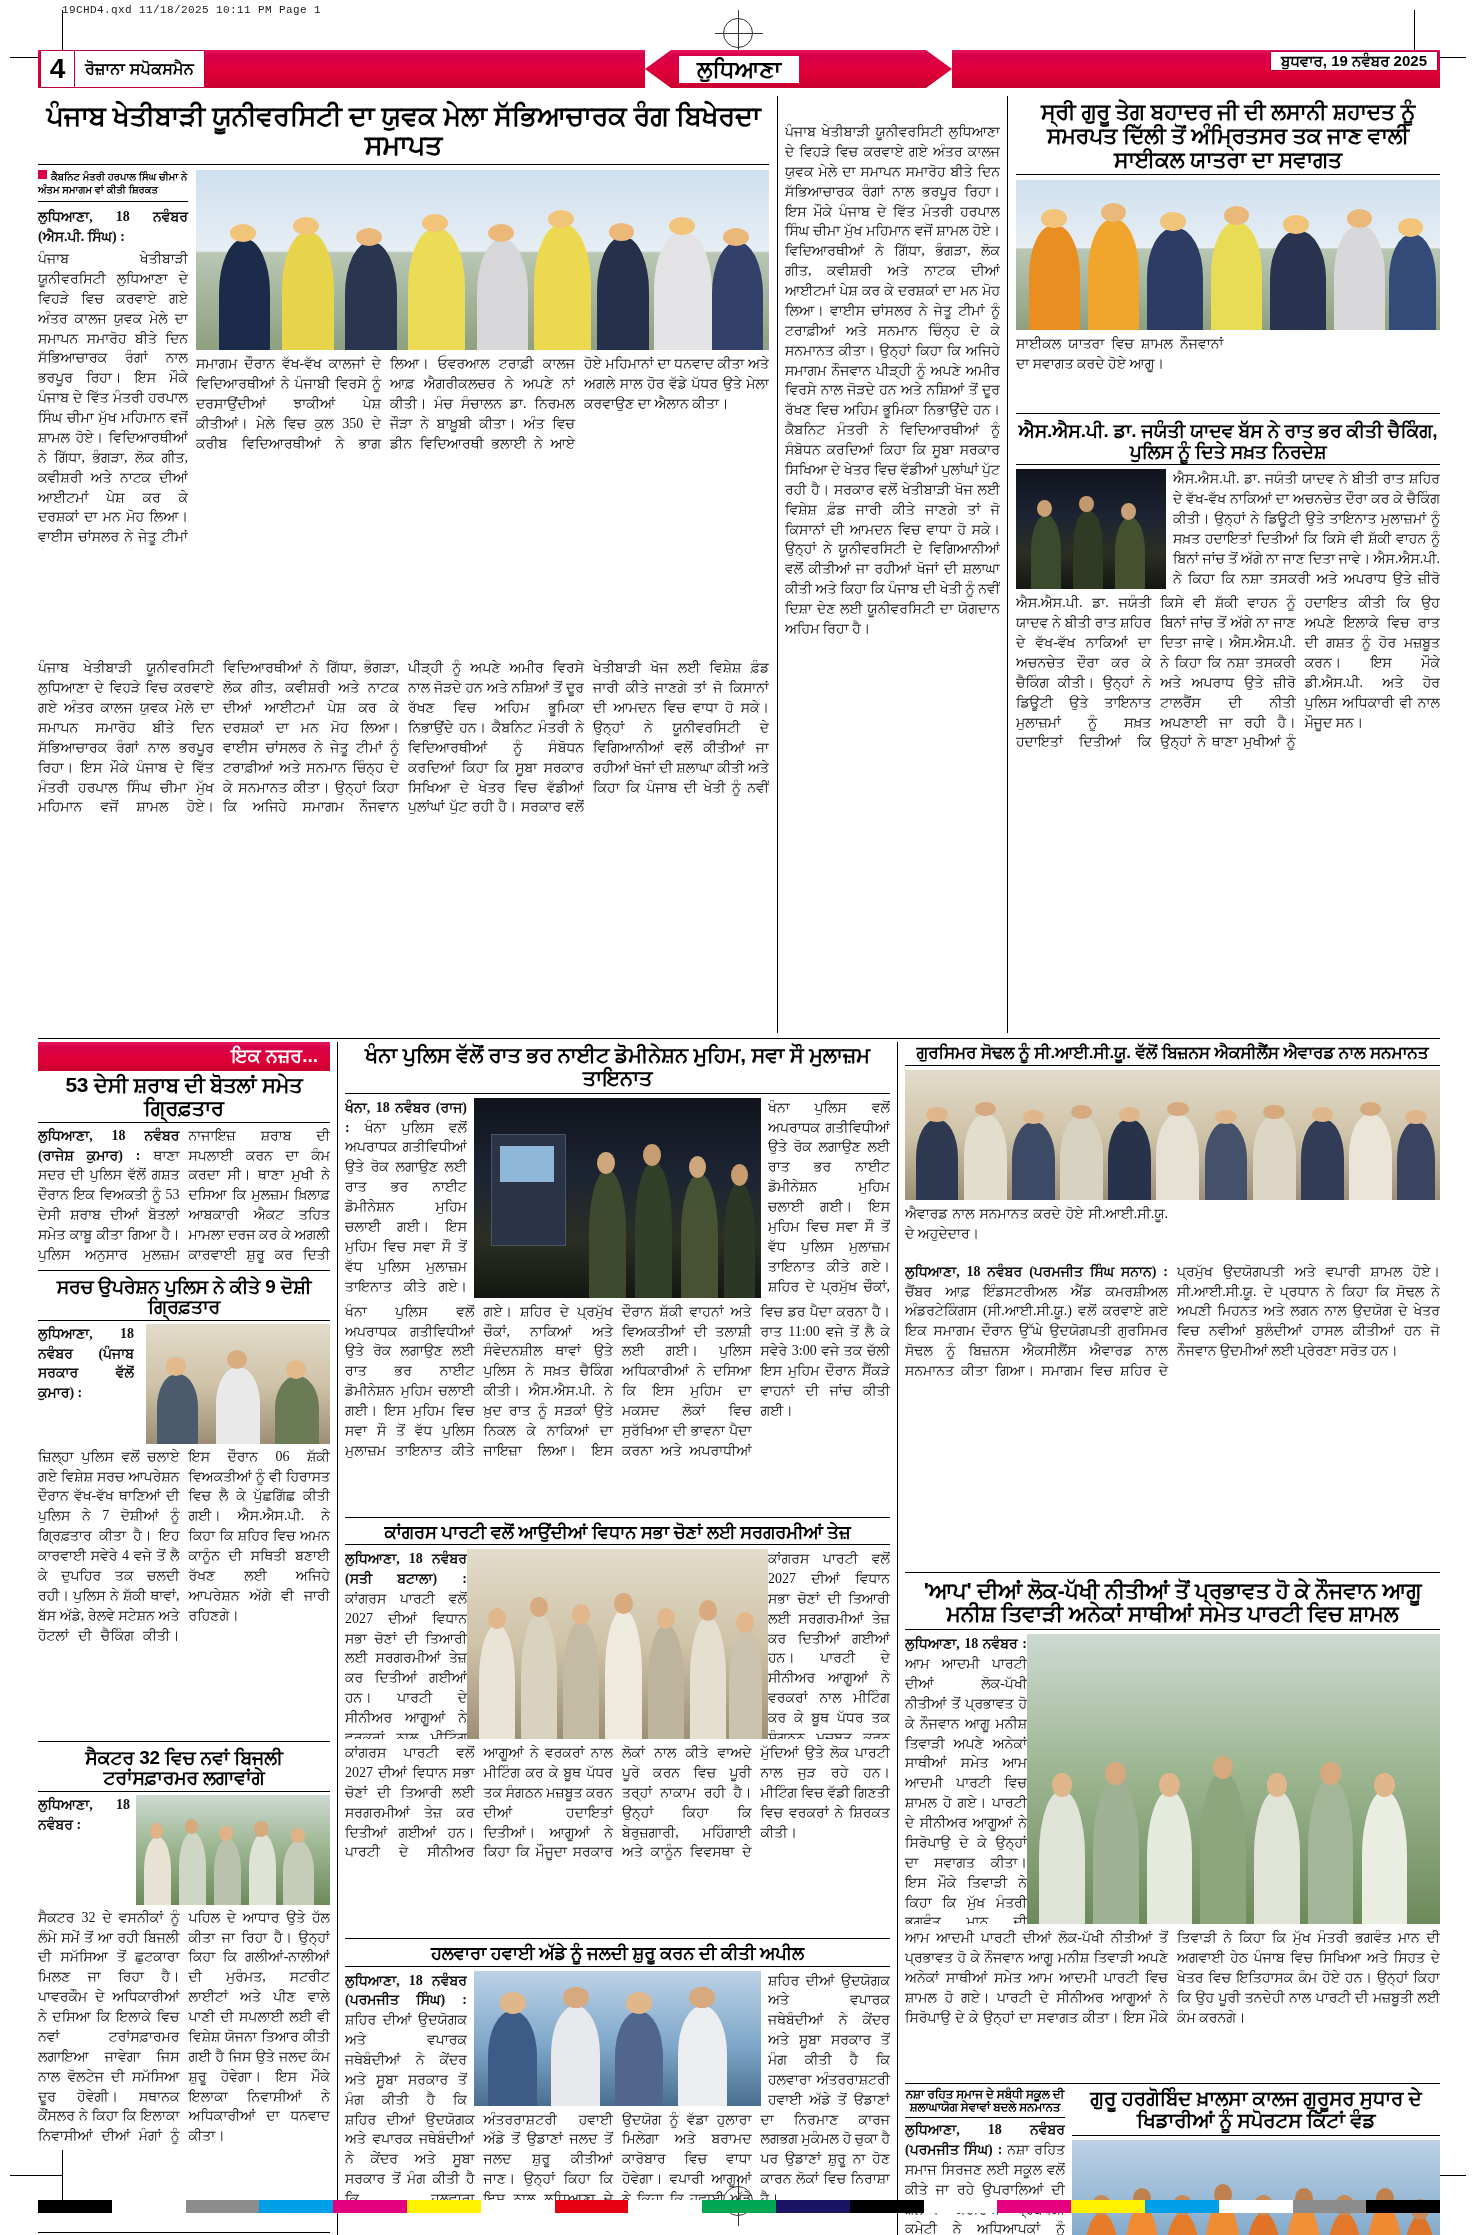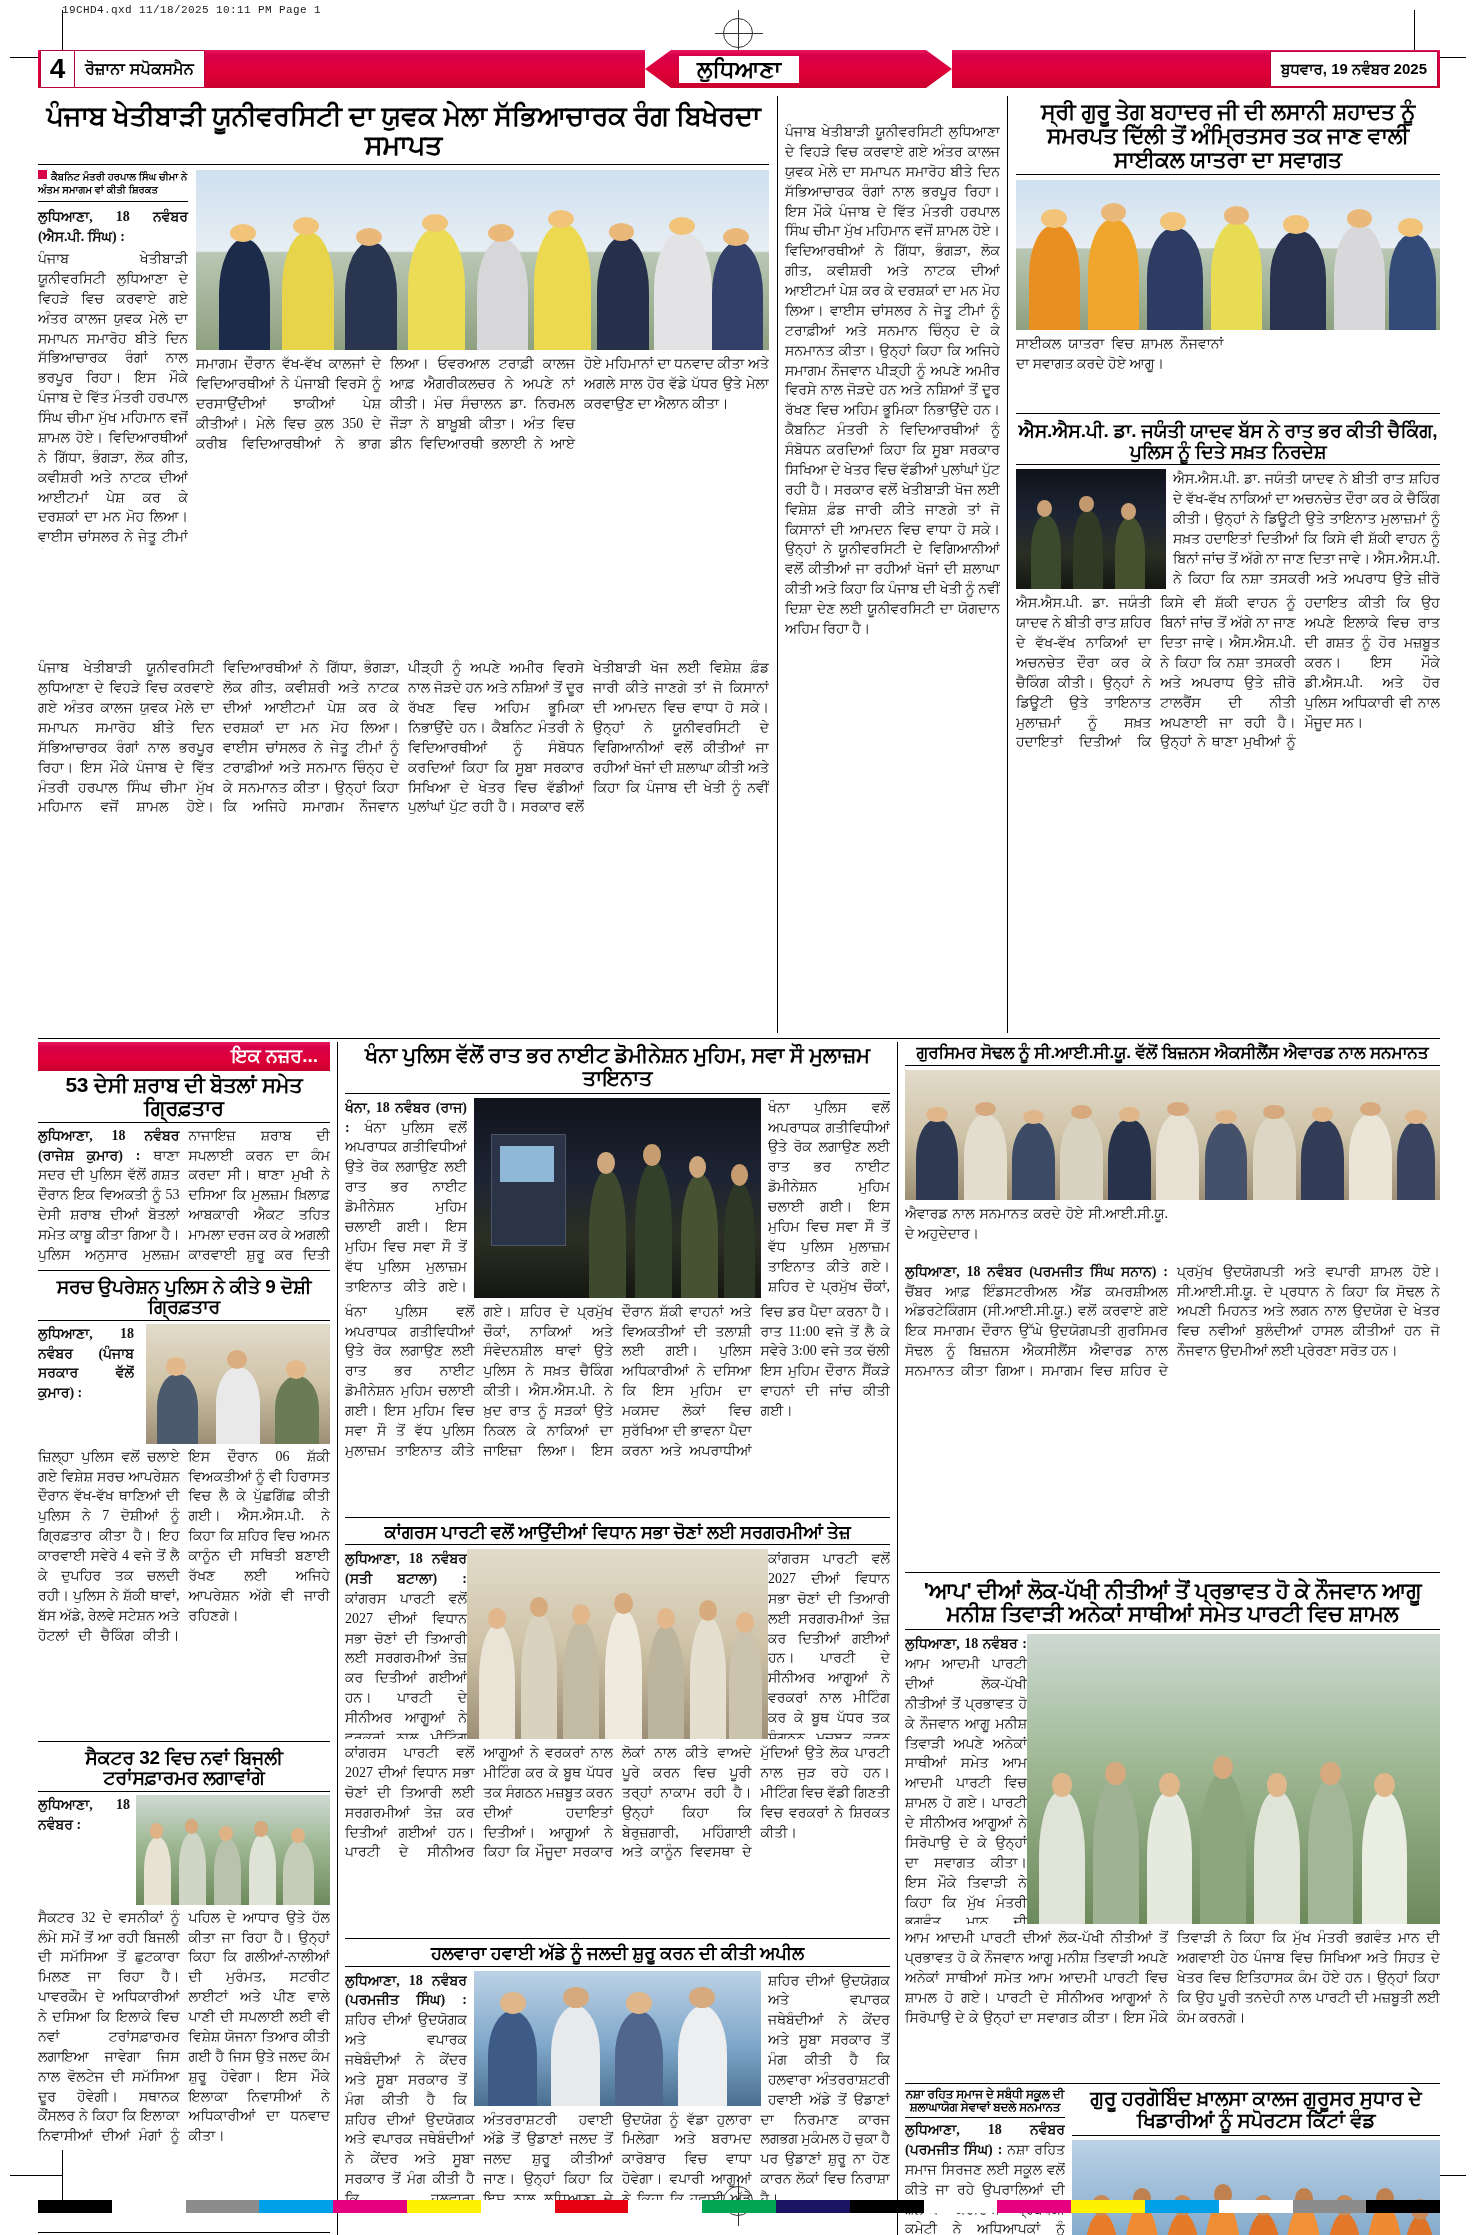--- a/index.html
+++ b/index.html
@@ -41,21 +41,21 @@
   .mh-pageno{width:34px;display:flex;align-items:center;justify-content:center;
              font-family:"Liberation Sans", sans-serif;font-weight:bold;font-size:28px;
              background:#fff;border-right:1px solid #b8003f;padding:0 3px;}
   .mh-paper{display:flex;align-items:center;padding:0 10px;background:#fff;
             font-family:"Liberation Sans", sans-serif;font-weight:bold;font-size:16px;letter-spacing:.2px;}
   .mh-city{position:absolute;top:2px;left:0;width:100%;height:38px;
            display:flex;align-items:center;justify-content:center;
            font-family:"Liberation Sans", sans-serif;font-weight:bold;font-size:23px;color:#000;
            pointer-events:none;}
   .mh-city span{background:#fff;padding:0 18px;}
-  .mh-date{position:absolute;top:3px;right:2px;height:36px;background:#fff;border:1px solid #b8003f;
+  .mh-date{position:absolute;top:3px;right:2px;height:20px;background:#fff;border:1px solid #b8003f;
            display:flex;align-items:center;padding:0 10px;
            font-family:"Liberation Sans", sans-serif;font-weight:bold;font-size:15px;}
 
   
   .hl{font-family:"Liberation Sans", sans-serif;font-weight:bold;line-height:1.08;
       letter-spacing:-.2px;}
   .hl-main{font-size:27px;text-align:center;padding:6px 0 4px;}
   .hl-sec{font-size:22px;text-align:center;padding:4px 0 3px;}
   .hl-sm{font-size:19px;text-align:center;padding:3px 0 2px;}
   .rule{border-top:1.6px solid #000;}

